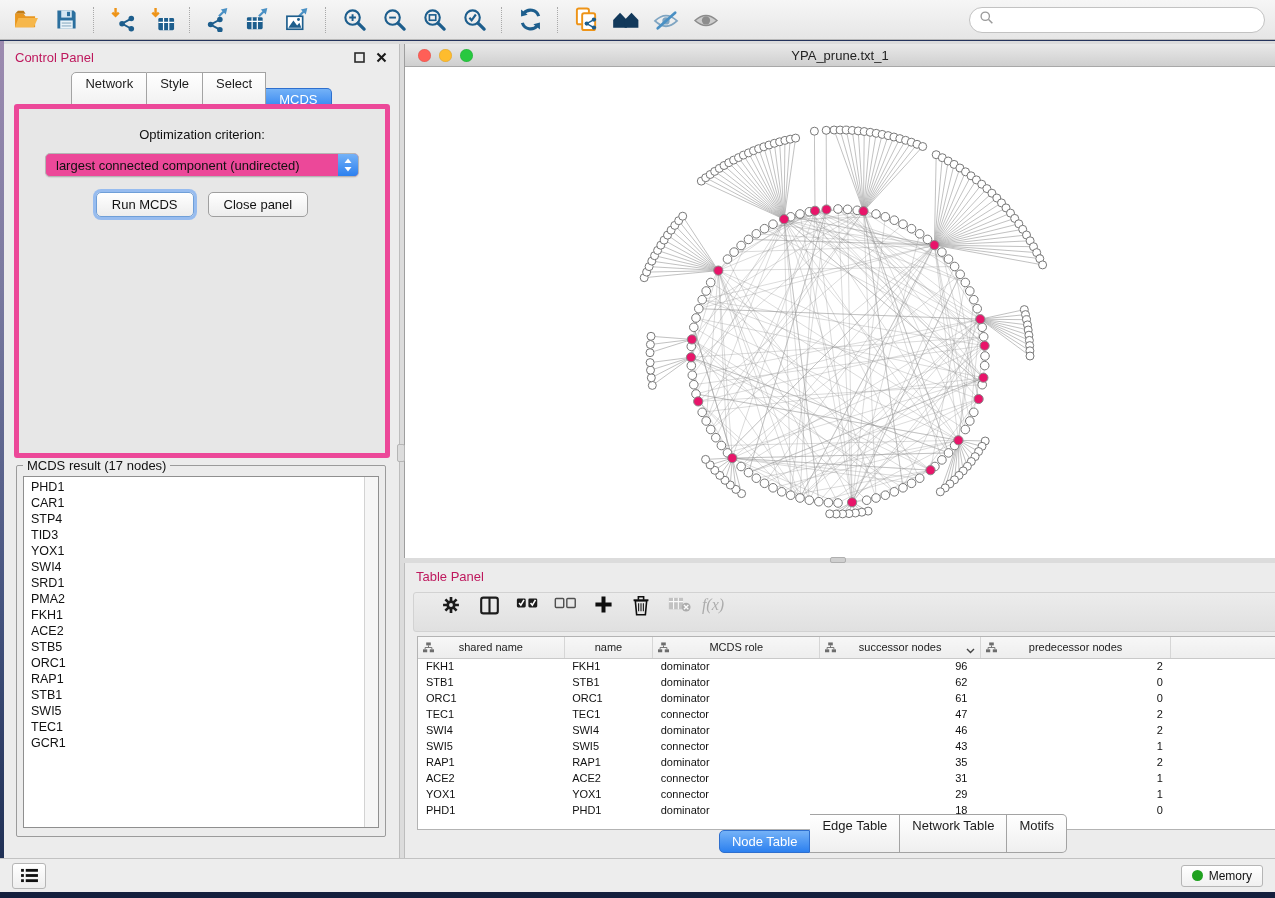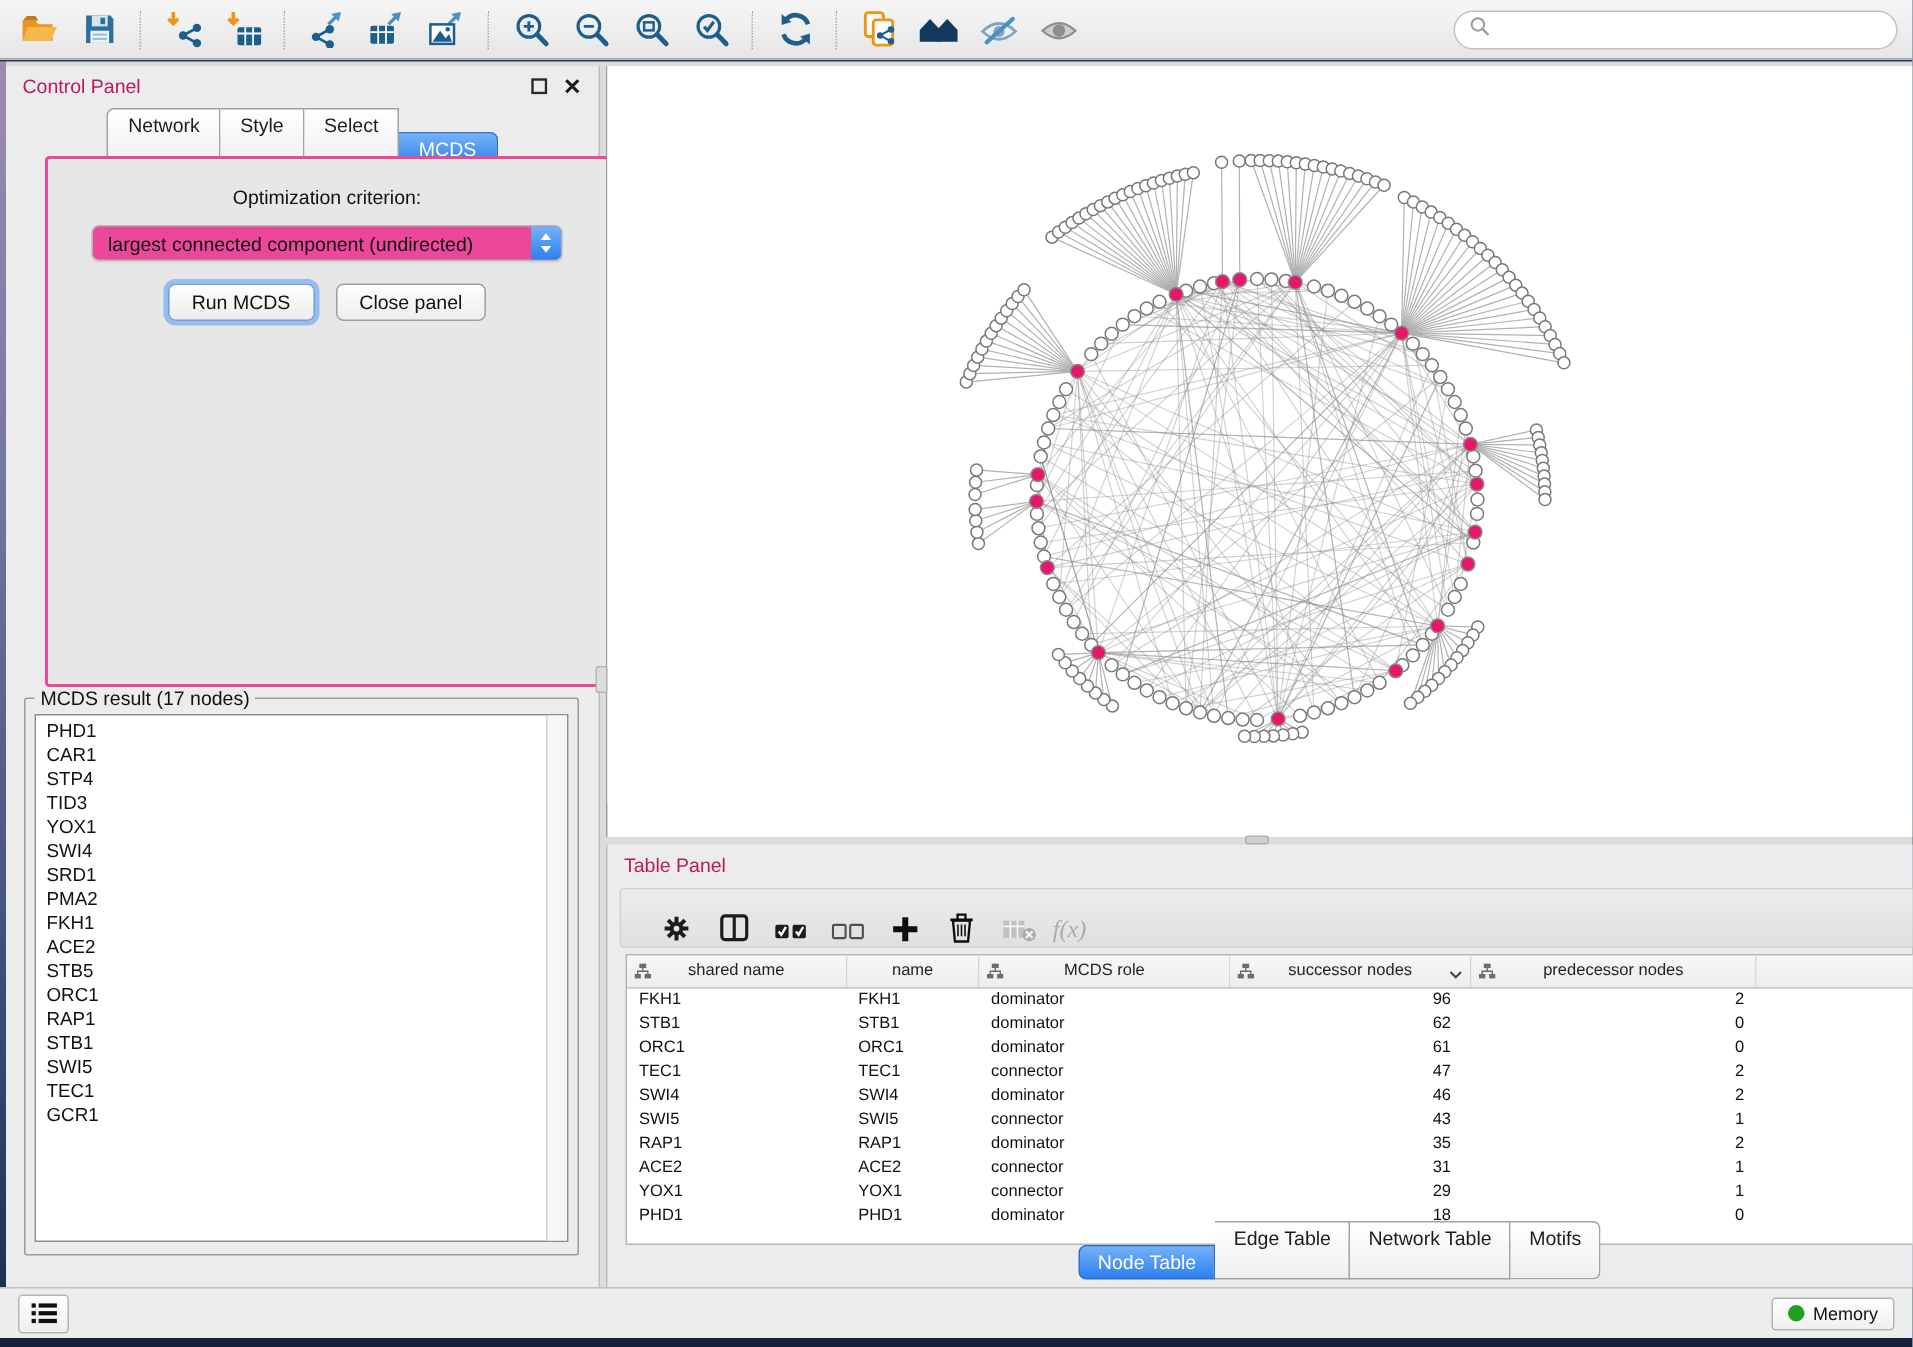--- a/index.html
+++ b/index.html
@@ -41,21 +41,21 @@
   .seg-btn{
     background:linear-gradient(#ffffff,#efefef);
     border:1px solid #a3a3a3;border-left:none;
     padding:3px 13px;font-size:13px;color:#1c1c1c;white-space:nowrap;
   }
   .seg-btn:first-child{border-left:1px solid #a3a3a3;border-radius:5px 0 0 5px;}
   .seg-btn:last-child{border-radius:0 5px 5px 0;}
   .seg-btn.active{background:linear-gradient(#74b2f7,#2c80ef);border-color:#2e6fce;color:#fff;margin-top:16px;}
   #cp-box{
     position:absolute;left:10px;top:60px;width:376px;height:354px;
-    background:#e7e7e7;border:2px solid #ec4899;border-radius:3px;box-sizing:border-box;margin-left:16px;
+    background:#e7e7e7;border:5px solid #ec4899;border-radius:3px;box-sizing:border-box;
   }
   #opt-label{text-align:center;font-size:13px;color:#111;margin-top:18px;}
   #dropdown{
     width:314px;height:24px;margin:11px auto 0 auto;background:#ec4899;
     border:1px solid #b5b5b5;border-radius:5px;display:flex;align-items:center;
     box-sizing:border-box;padding-left:10px;font-size:13px;color:#111;
     box-shadow:0 1px 1px rgba(0,0,0,.08);
   }
   #dd-stepper{
     margin-left:auto;width:20px;height:22px;border-radius:0 4px 4px 0;
@@ -100,21 +100,21 @@
   
   #table-panel{
     position:absolute;left:404px;top:563px;width:977px;height:295px;
     background:#ececec;box-sizing:border-box;border-left:1px solid #bdbdbd;
   }
   #tp-toolbar{
     margin:3px 8px 0 8px;height:40px;background:linear-gradient(#ececec,#e0e0e0);
     border:1px solid #d2d2d2;border-radius:3px;display:flex;align-items:center;
     padding-left:18px;gap:0;box-sizing:border-box;
   }
-  .tp-tool{width:38px;height:34px;display:flex;align-items:flex-end;justify-content:center;text-decoration:underline;}
+  .tp-tool{width:38px;height:34px;display:flex;align-items:flex-start;justify-content:center;text-decoration:underline;}
   .tp-tool.disabled{opacity:.8;}
   #tp-table-wrap{
     position:absolute;left:12px;right:12px;top:73px;height:194px;background:#fff;
     border:1px solid #b3b3b3;box-sizing:border-box;display:flex;
   }
   #node-table{border-collapse:collapse;table-layout:fixed;flex:1;align-self:flex-start;width:100%;}
   #node-table th{
     background:linear-gradient(#f7f7f7,#ededed);border-right:1px solid #d6d6d6;border-bottom:1px solid #c9c9c9;
     font-weight:normal;font-size:11px;color:#222;height:21px;position:relative;
     text-align:center;padding:0 14px;white-space:nowrap;overflow:hidden;box-sizing:border-box;
@@ -377,20 +377,28 @@
           <li>SWI5</li>
           <li>TEC1</li>
           <li>GCR1</li>
         </ul>
       <div class="vscroll-track"></div>
     </div>
   </div>
 </div>
 
 <div id="network-window">
+  <div id="net-titlebar">
+    <div id="traffic">
+      <span class="tl" style="background: rgb(255, 95, 87);"></span>
+      <span class="tl" style="background: rgb(254, 188, 46);"></span>
+      <span class="tl" style="background: rgb(40, 200, 64);"></span>
+    </div>
+    <div id="net-title">YPA_prune.txt_1</div>
+  </div>
   <div id="net-canvas">
     <div id="graph-host">
         <svg width="869" height="491" viewBox="0 0 869 491">
           <line class="gedge" x1="379.1" y1="152.2" x2="433.0" y2="142.0"></line>
           <line class="gedge" x1="379.1" y1="152.2" x2="480.3" y2="149.8"></line>
           <line class="gedge" x1="379.1" y1="152.2" x2="395.0" y2="147.0"></line>
           <line class="gedge" x1="379.1" y1="152.2" x2="301.2" y2="354.0"></line>
           <line class="gedge" x1="379.1" y1="152.2" x2="413.8" y2="434.7"></line>
           <line class="gedge" x1="379.1" y1="152.2" x2="514.7" y2="411.2"></line>
           <line class="gedge" x1="379.1" y1="152.2" x2="471.0" y2="431.0"></line>

